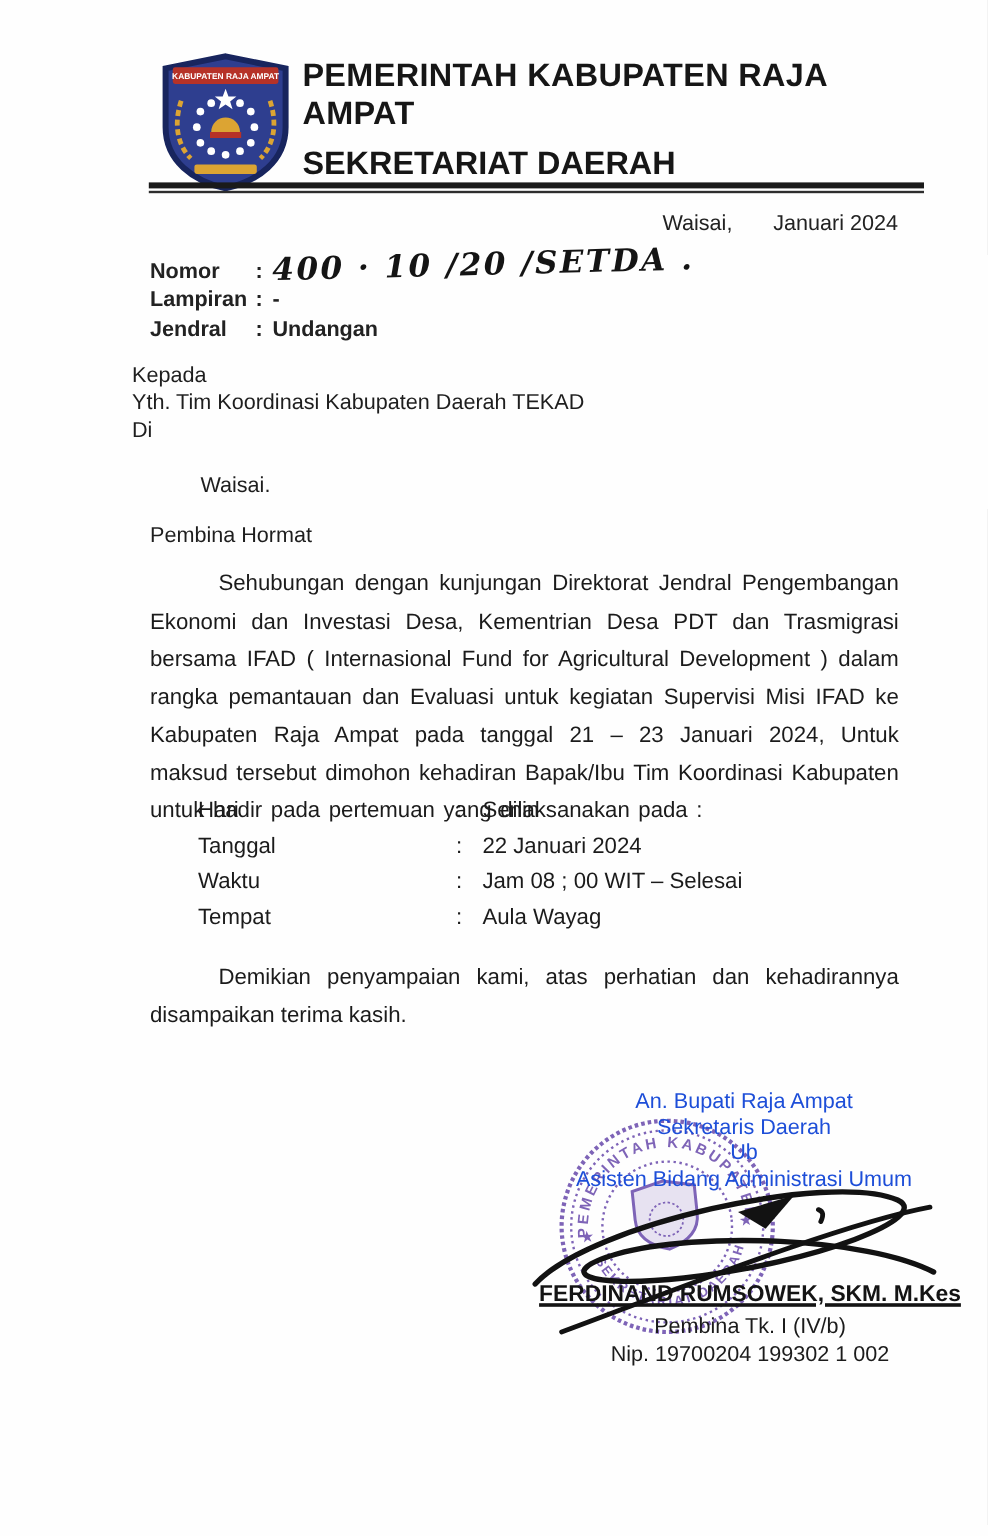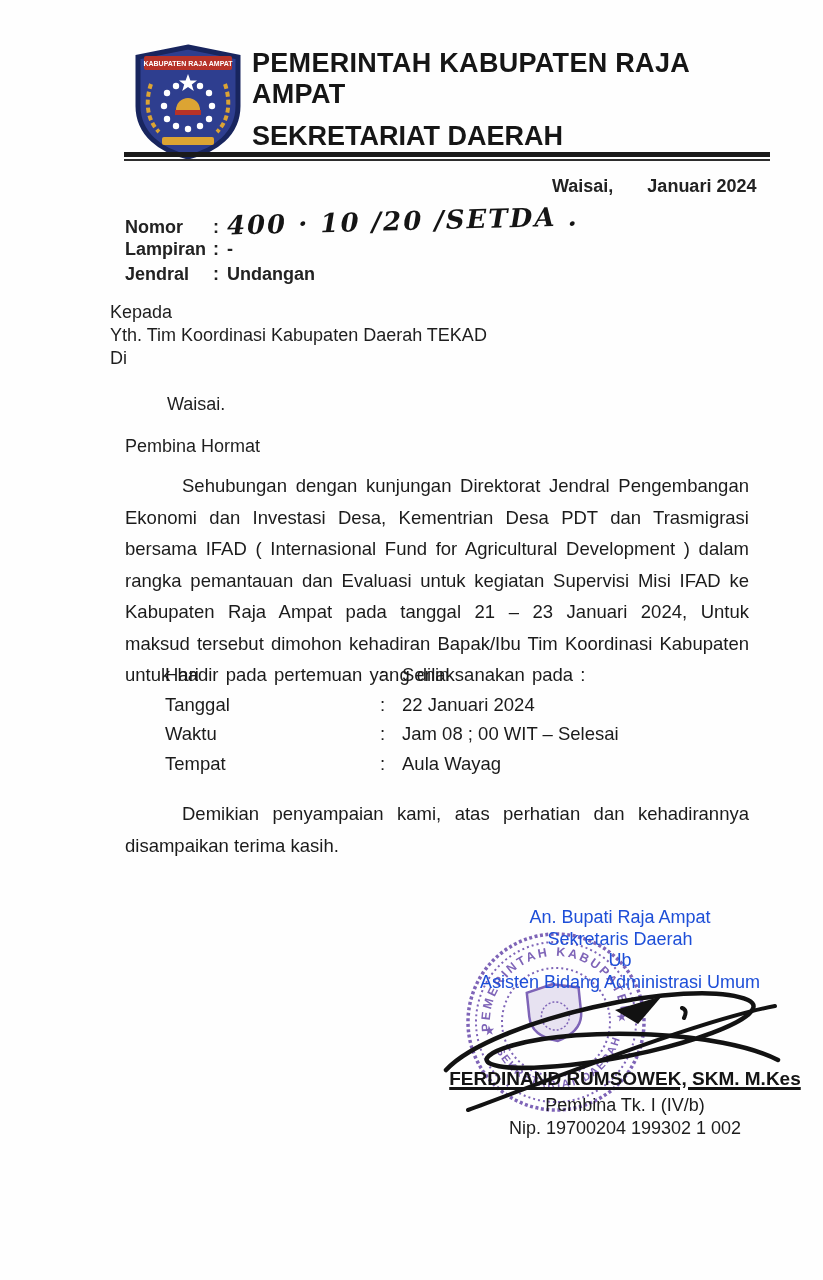--- a/index.html
+++ b/index.html
@@ -14,21 +14,21 @@
   }
   
   .logo{position:absolute;left:131px;top:44px;width:114px;height:116px;}
   .header-text{position:absolute;left:252px;top:48px;width:516px;text-align:left;}
   .org{font-size:27px;font-weight:bold;letter-spacing:.3px;color:#161616;}
   .dept{font-size:27px;font-weight:bold;margin-top:11px;color:#161616;}
   .address{font-size:15px;font-weight:bold;margin-top:10px;color:#1b1b1b;}
   .rule{position:absolute;left:124px;top:152px;width:646px;height:2px;
         border-top:5px solid #1a1a1a;border-bottom:2px solid #2d2d2d;}
   
-  .dateline{position:absolute;left:552px;top:176px;font-size:18px;font-weight:bold;color:#222;}
+  .dateline{position:absolute;left:552px;top:176px;font-size:18px;font-weight:normal;color:#222;}
   .dateline .city{margin-right:34px;}
   
   .meta{position:absolute;left:125px;top:212px;font-size:18px;font-weight:bold;color:#222;}
   .meta-row{height:25px;line-height:25px;white-space:nowrap;}
   .meta-label{display:inline-block;width:88px;}
   .meta-colon{display:inline-block;width:14px;}
   .handwritten{
     display:inline-block;
     font-family:"DejaVu Serif", serif;
     font-style:italic;font-weight:bold;

